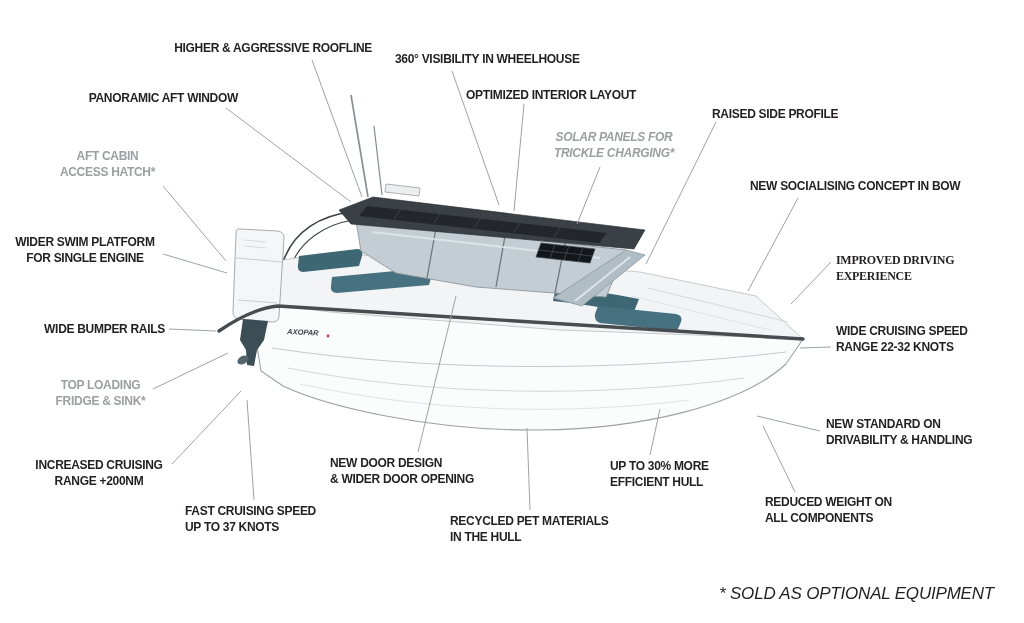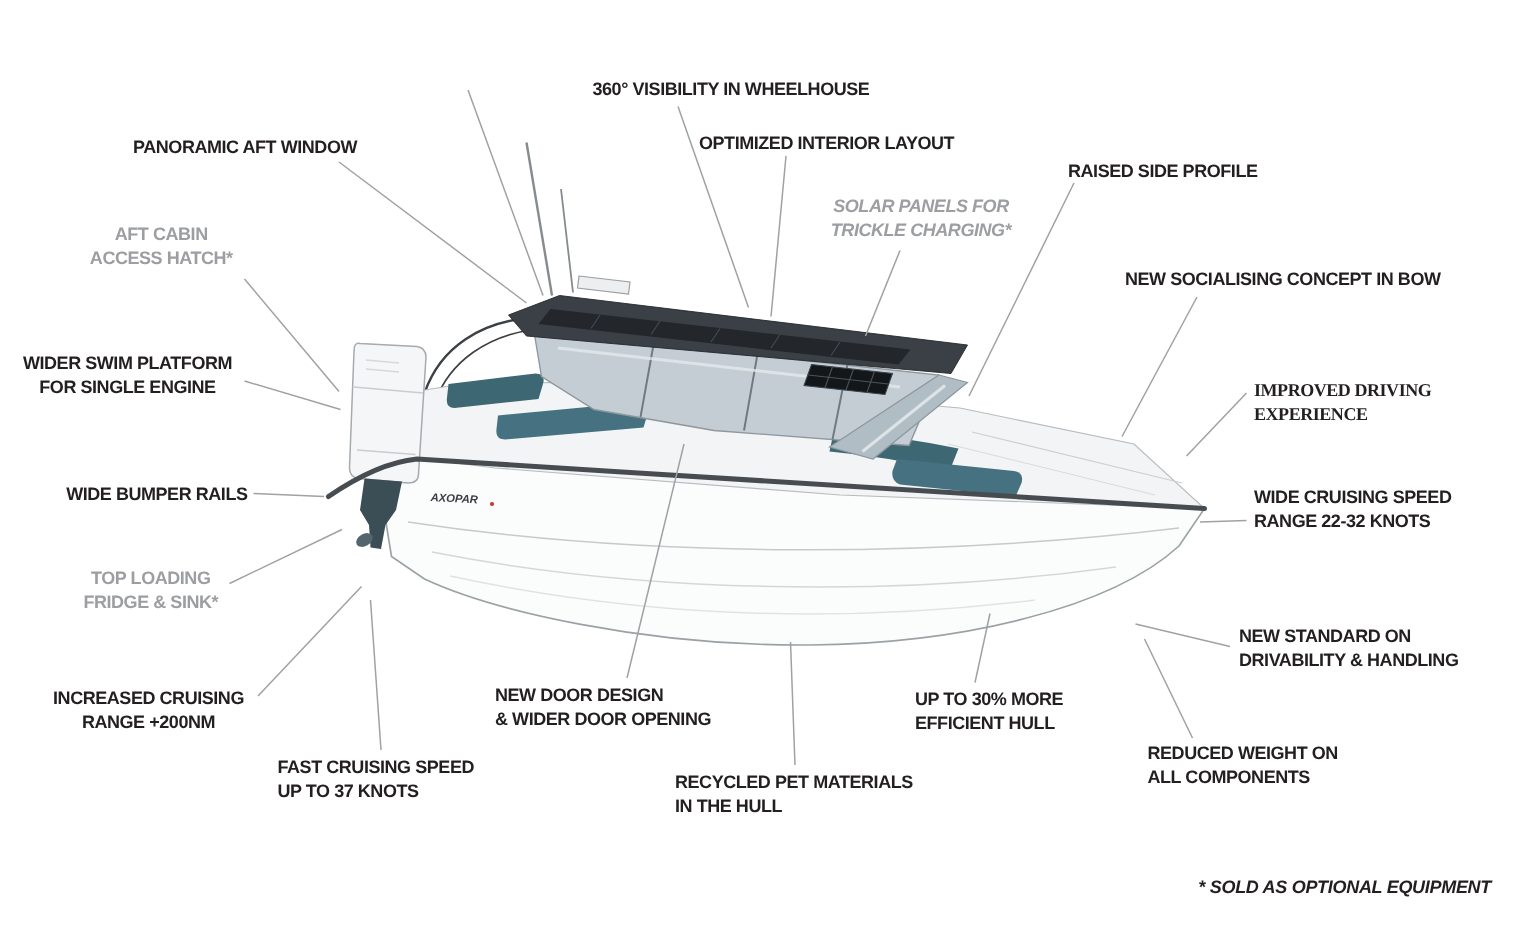--- a/index.html
+++ b/index.html
@@ -14,21 +14,21 @@
     position:absolute;
     font-weight:700; font-size:12px; line-height:1.35;
     letter-spacing:-0.3px; color:#231f20;
     text-transform:uppercase; white-space:pre-line;
   }
   .lbl.optional { color:#9c9ea1; }
   .ta-r { text-align:right; }
   .ta-c { text-align:center; }
   .footnote {
     position:absolute; right:30px; top:584px;
-    font-weight:700; font-style:italic; font-size:12px;
+    font-weight:400; font-style:italic; font-size:17px;
     color:#231f20; letter-spacing:-0.2px;
   }
 </style>
 </head>
 <body>
 
 <div class="stage">
 
   <svg class="scene" width="1024" height="623" viewBox="0 0 1024 623">
 
@@ -122,20 +122,21 @@
       <line x1="820" y1="431" x2="757" y2="416"></line>
       <line x1="172" y1="464" x2="241" y2="391"></line>
       <line x1="418" y1="452" x2="456" y2="296"></line>
       <line x1="650" y1="455" x2="660" y2="409"></line>
       <line x1="795" y1="492" x2="763" y2="426"></line>
       <line x1="254" y1="500" x2="247" y2="400"></line>
       <line x1="530" y1="510" x2="527" y2="428"></line>
     </g>
   </svg>
 
+  <div class="lbl ta-r" style="left:152px; top:40px;  width:220px;">HIGHER &amp; AGGRESSIVE ROOFLINE</div>
   <div class="lbl" style="left:395px; top:51px;  width:210px;">360° VISIBILITY IN WHEELHOUSE</div>
   <div class="lbl" style="left:466px; top:87px;  width:190px;">OPTIMIZED INTERIOR LAYOUT</div>
   <div class="lbl ta-r" style="left:78px;  top:90px;  width:160px;">PANORAMIC AFT WINDOW</div>
   <div class="lbl ta-c optional" style="left:546px; top:129px; width:136px;font-style:italic;">SOLAR PANELS FOR
 TRICKLE CHARGING*</div>
   <div class="lbl" style="left:712px; top:106px; width:150px;">RAISED SIDE PROFILE</div>
   <div class="lbl ta-c optional" style="left:50px; top:148px; width:115px;">AFT CABIN
 ACCESS HATCH*</div>
   <div class="lbl" style="left:750px; top:178px; width:220px;">NEW SOCIALISING CONCEPT IN BOW</div>
   <div class="lbl ta-c" style="left:10px;  top:234px; width:150px;">WIDER SWIM PLATFORM

